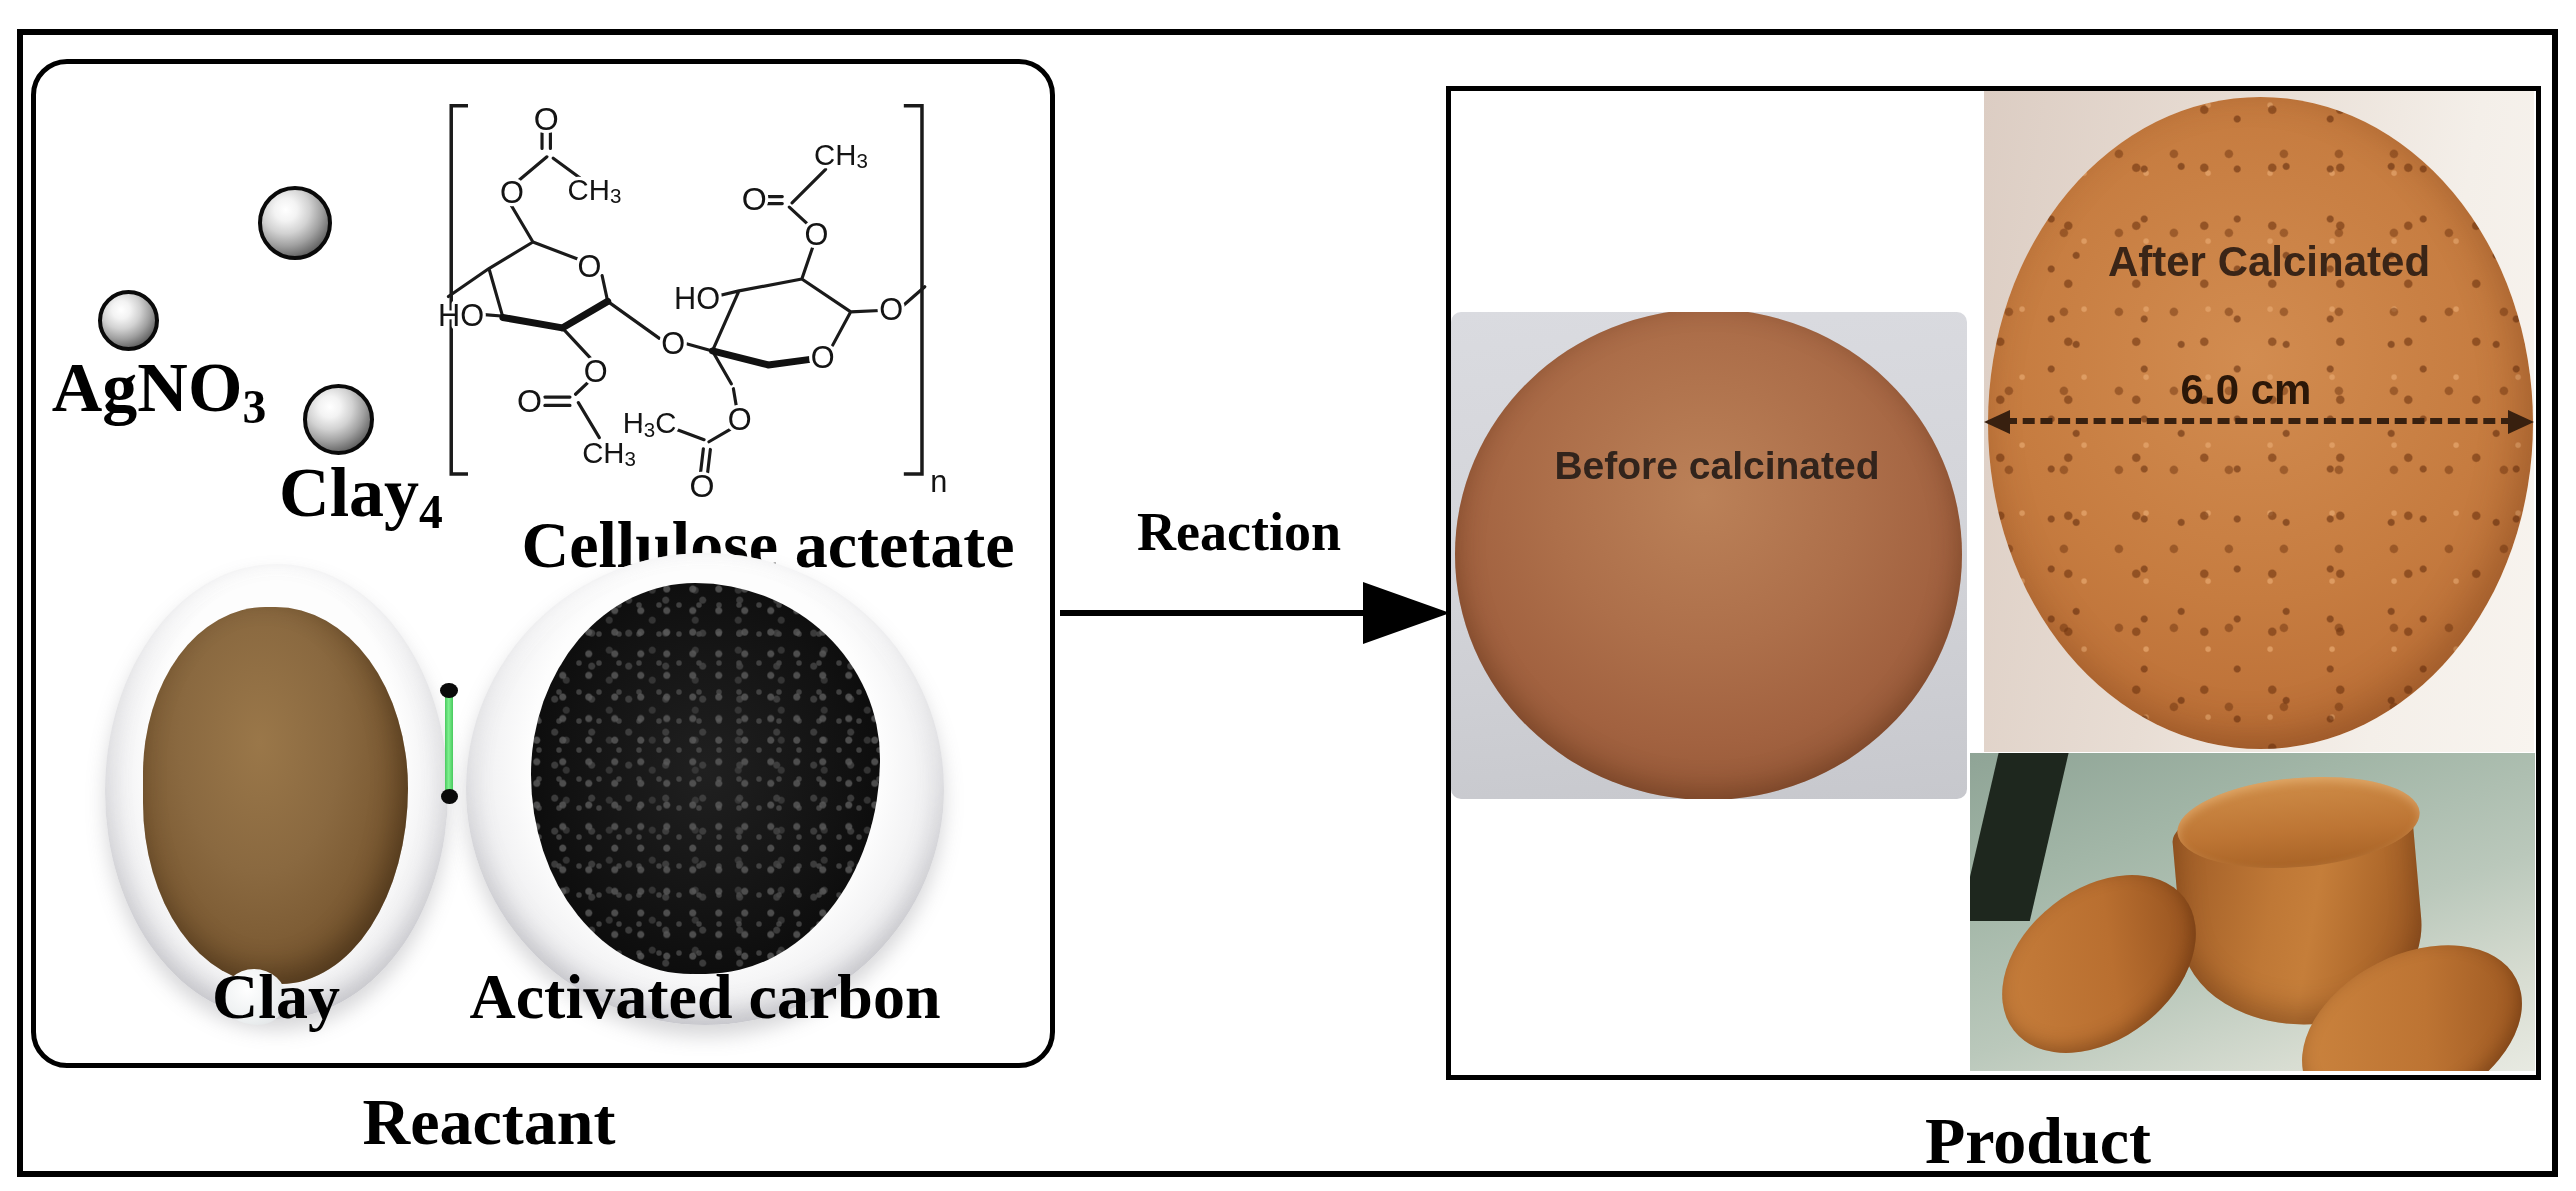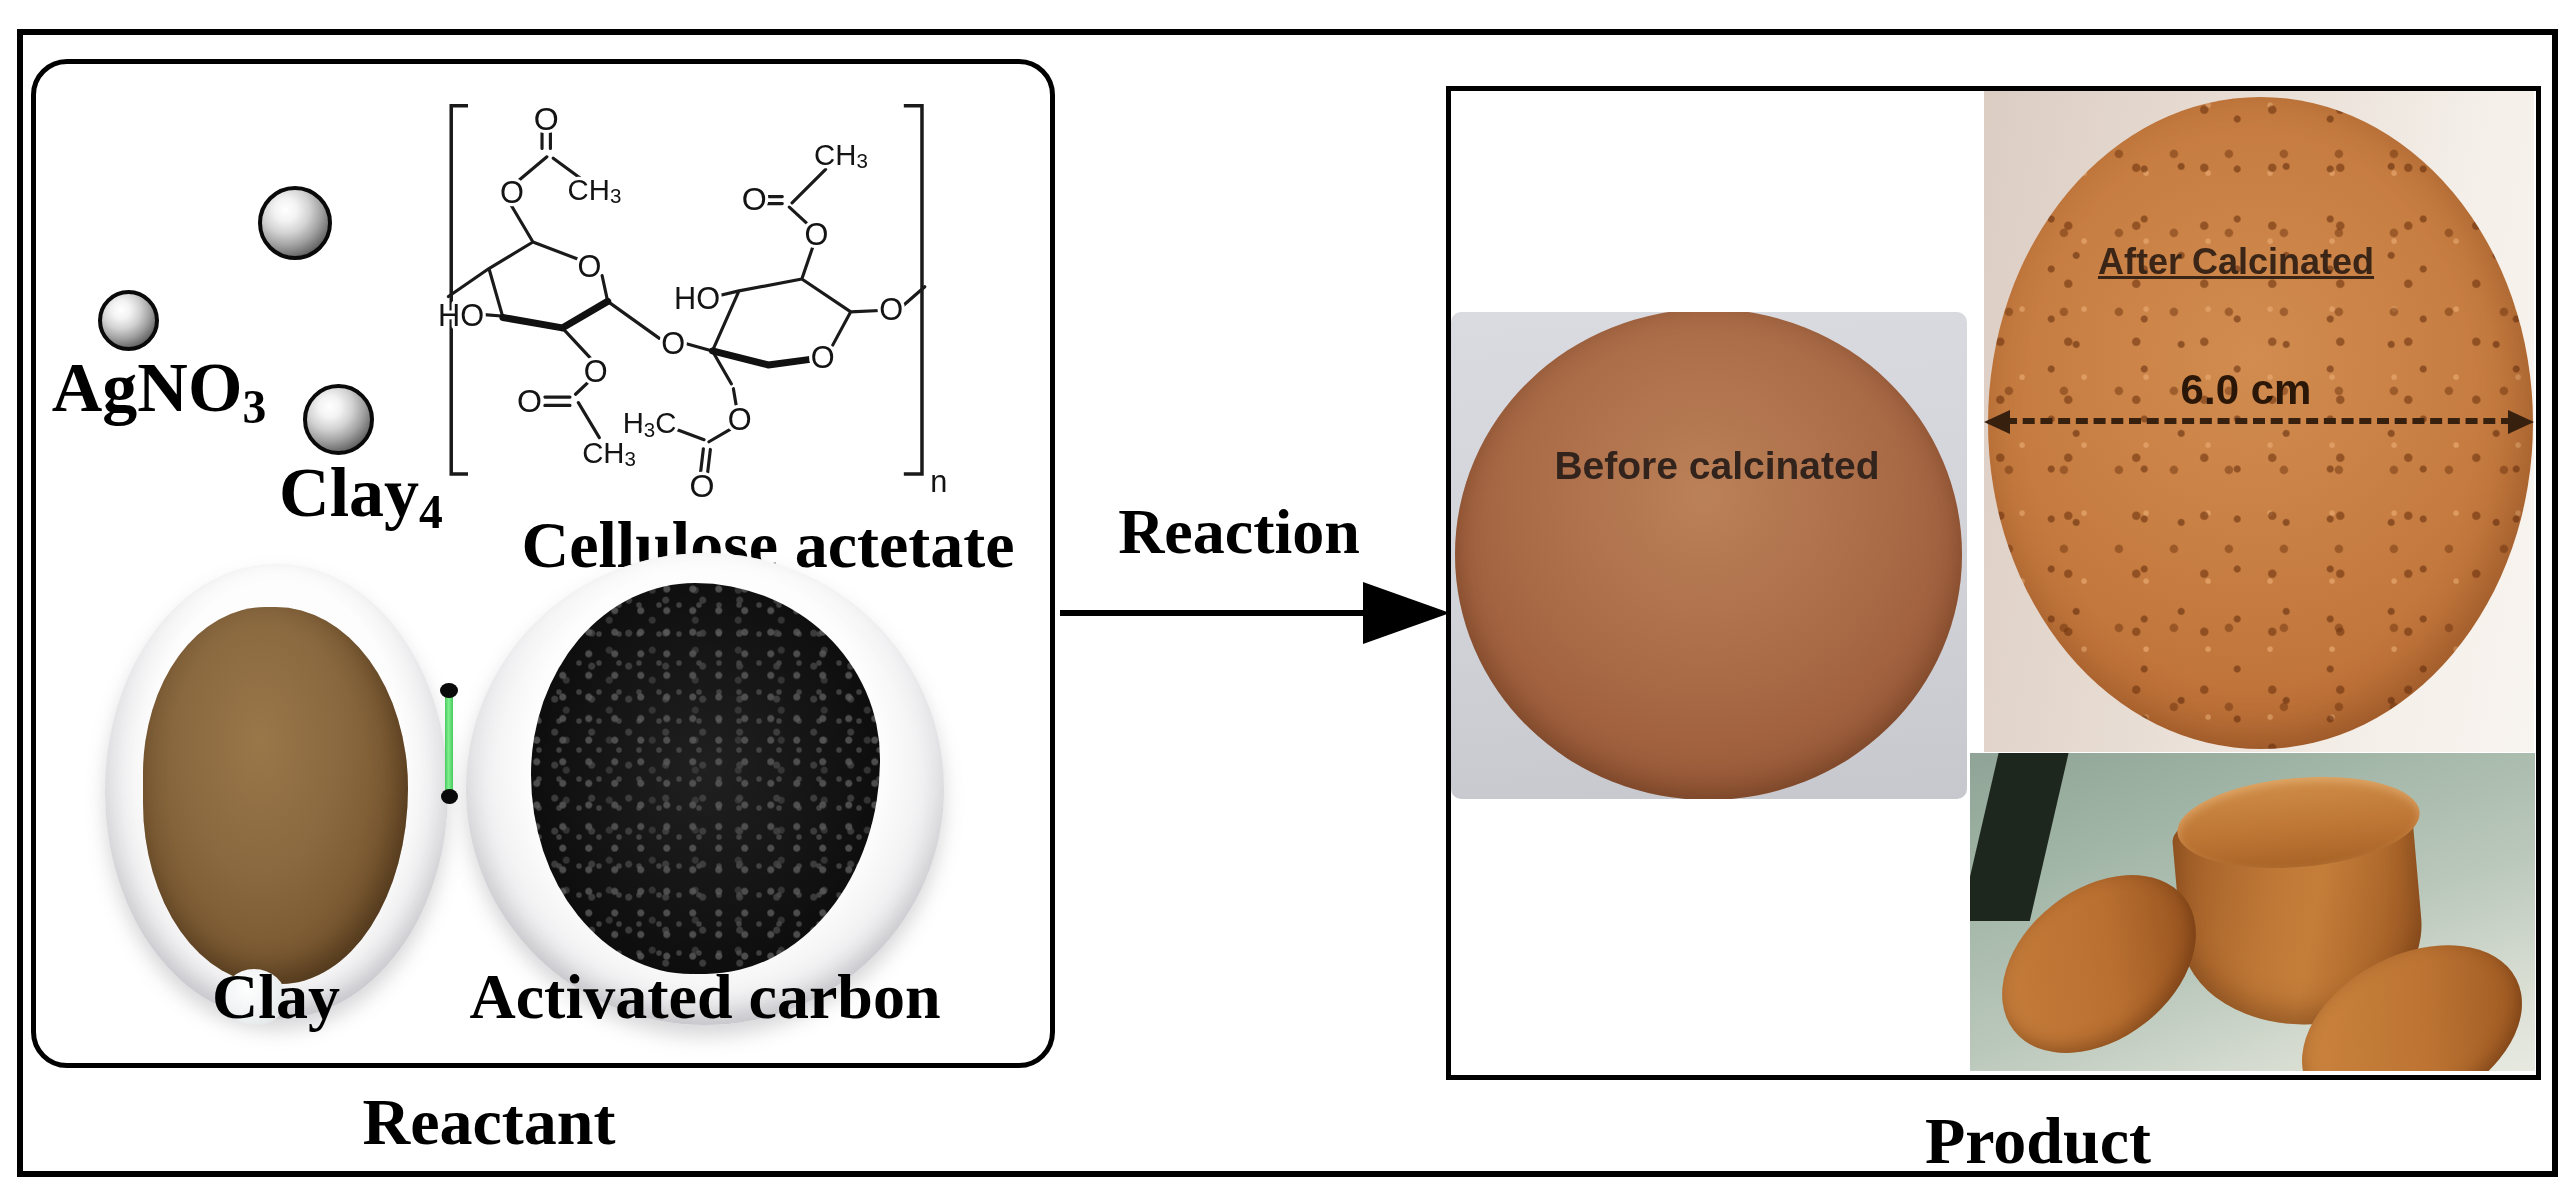--- a/index.html
+++ b/index.html
@@ -154,34 +154,34 @@
   <div class="abs" id="carbon-pile" style="left:531px;top:583px;width:349px;height:391px;"></div>
   <div class="abs" id="green-connector" style="left:445px;top:691px;width:8.4px;height:105px;"></div>
   <div class="abs connector-cap" style="left:440px;top:683px;width:18px;height:15.4px;"></div>
   <div class="abs connector-cap" style="left:441px;top:789px;width:17px;height:15.4px;"></div>
 
   <div class="abs ctr serif-b dish-label" style="left:276px;top:997px;">Clay</div>
   <div class="abs ctr serif-b dish-label" style="left:705px;top:997px;">Activated carbon</div>
 
   <div class="abs ctr serif-b section-label" style="left:489px;top:1122px;">Reactant</div>
 
-  <div class="abs ctr serif-b" style="left:1239px;top:532px;font-size:64px;">Reaction</div>
+  <div class="abs ctr serif-b" style="left:1239px;top:532px;font-size:54px;">Reaction</div>
   <div class="abs" id="reaction-arrow-line" style="left:1060px;top:610px;width:311px;height:6.3px;"></div>
   <div class="abs" id="reaction-arrow-head" style="left:1363px;top:582px;"></div>
 
   <div class="abs" id="product-panel">
 
     <div class="abs photo" id="before-photo" style="left:0px;top:221px;width:516px;height:487px;border-radius:10px;">
       <div class="abs" id="before-disc" style="left:4.2px;top:-2.8px;width:507px;height:491px;"></div>
       <div class="abs ctr photo-note" style="left:266px;top:154px;font-size:39px;color:#32241c;">Before calcinated</div>
     </div>
 
     <div class="abs photo" id="after-photo" style="left:533px;top:0px;width:550px;height:661px;">
       <div class="abs" id="after-disc" style="left:4.2px;top:5.6px;width:545px;height:652px;"></div>
-      <div class="abs ctr photo-note" style="left:252px;top:171px;font-size:36px;color:#3a2517;text-decoration:underline;">After Calcinated</div>
+      <div class="abs ctr photo-note" style="left:285px;top:171px;font-size:42px;color:#3a2517;">After Calcinated</div>
       <div class="abs ctr photo-note" style="left:262px;top:299px;font-size:42px;color:#2b1708;">6.0 cm</div>
       <div class="abs" id="measure-line" style="left:21px;top:327px;width:508px;height:0;"></div>
       <div class="abs measure-head" id="measure-head-left" style="left:0px;top:319px;"></div>
       <div class="abs measure-head" id="measure-head-right" style="left:524px;top:319px;"></div>
     </div>
 
     <div class="abs photo" id="cylinders-photo" style="left:519px;top:662px;width:565px;height:318px;">
       <div class="abs" id="dark-band" style="left:9.8px;top:-7px;width:70px;height:175px;"></div>
       <div class="abs cyl" id="cyl-standing" style="left:209px;top:42px;width:241px;height:230px;"></div>
       <div class="abs" id="cyl-standing-top" style="left:207px;top:25px;width:243px;height:89px;transform:rotate(-5deg);"></div>

